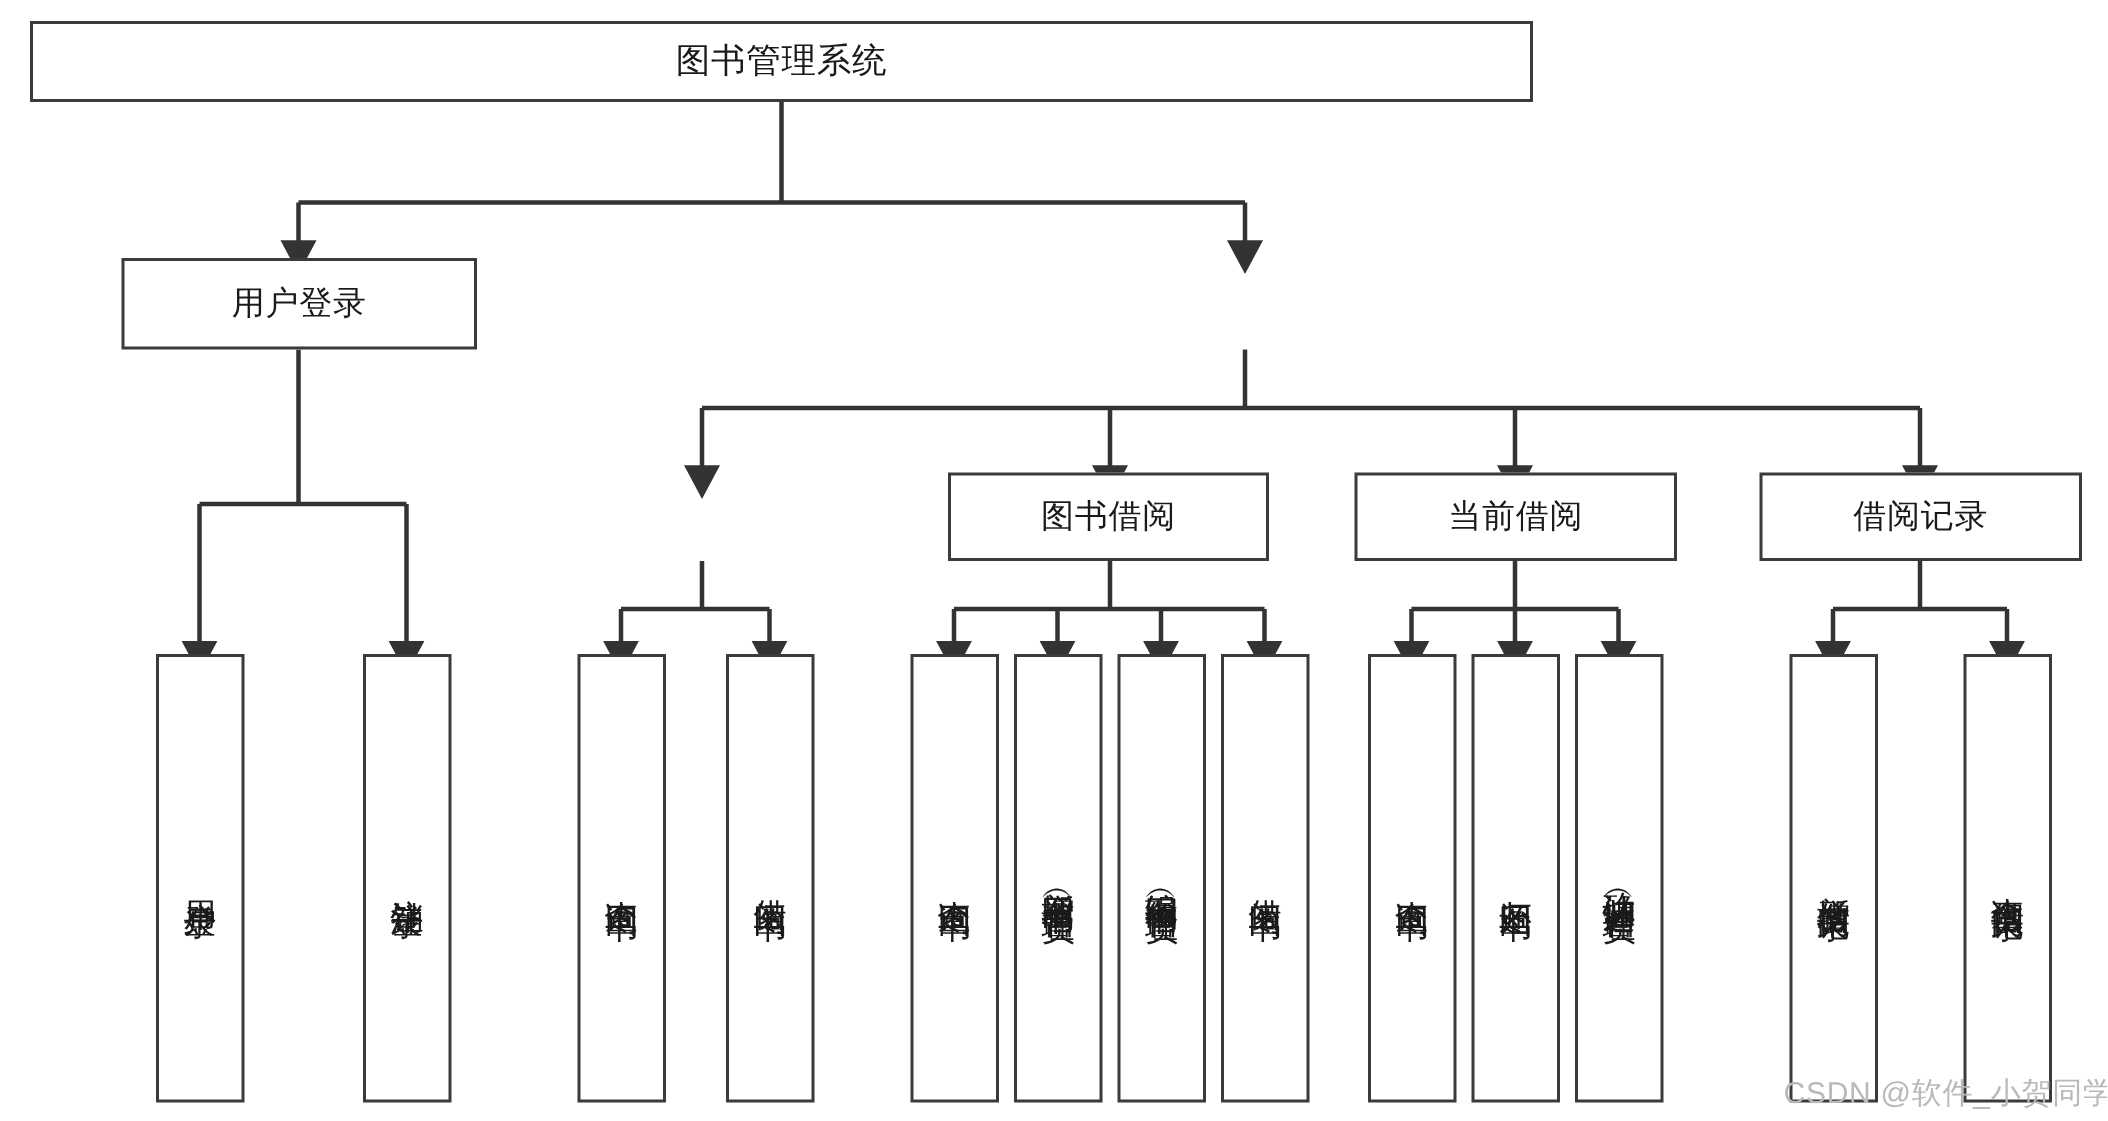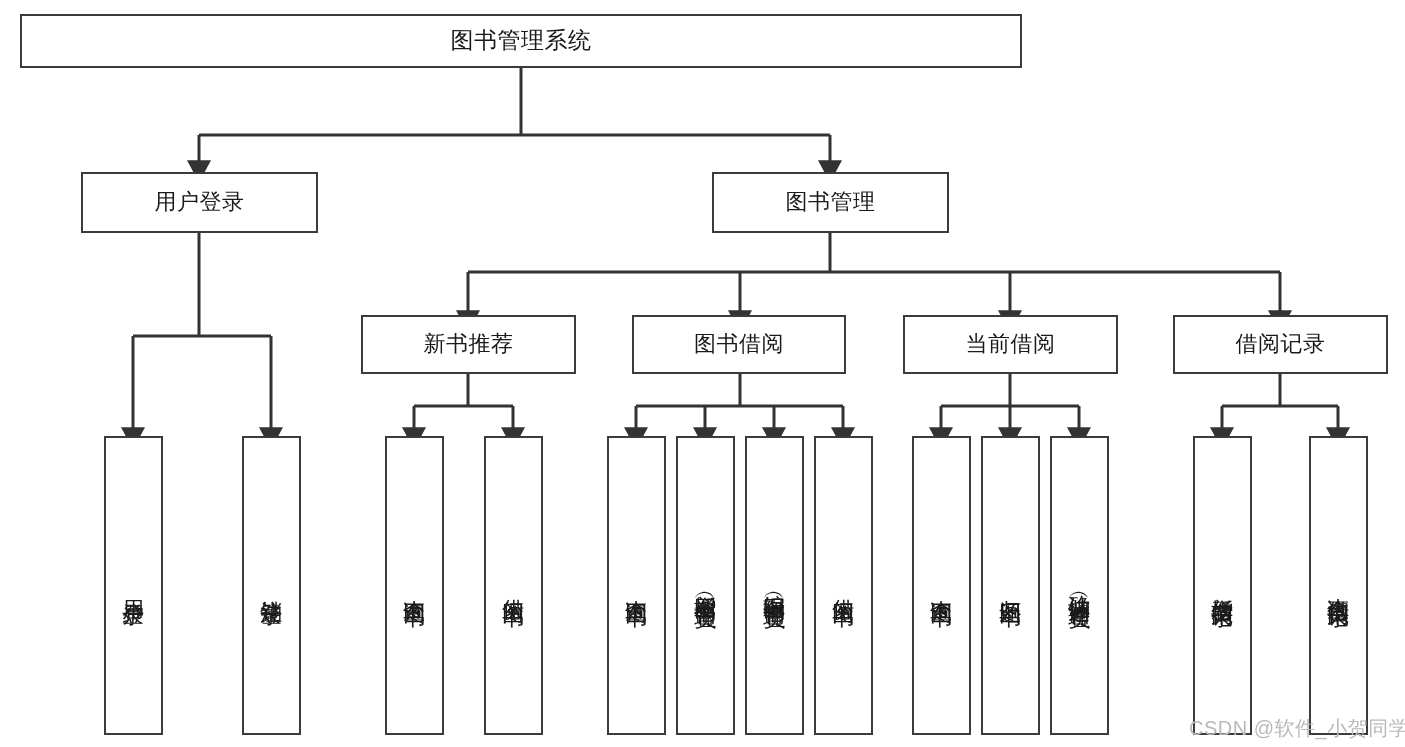--- a/index.html
+++ b/index.html
@@ -131,27 +131,21 @@
     </g>
   </svg>
 
   <div class="node horiz root" style="left:20px; top:14px; width:1002px; height:54px;align-items:center;">
     <span class="node-label">图书管理系统</span>
   </div>
 
   <div class="node horiz" style="left:81px; top:172px; width:237px; height:61px;">
     <span class="node-label">用户登录</span>
   </div>
-  <div class="node horiz" style="left:712px; top:172px; width:237px; height:61px;">
-    <span class="node-label">图书管理</span>
-  </div>
-
-  <div class="node horiz" style="left:361px; top:315px; width:215px; height:59px;">
-    <span class="node-label">新书推荐</span>
-  </div>
+
   <div class="node horiz" style="left:632px; top:315px; width:214px; height:59px;">
     <span class="node-label">图书借阅</span>
   </div>
   <div class="node horiz" style="left:903px; top:315px; width:215px; height:59px;">
     <span class="node-label">当前借阅</span>
   </div>
   <div class="node horiz" style="left:1173px; top:315px; width:215px; height:59px;">
     <span class="node-label">借阅记录</span>
   </div>
 

